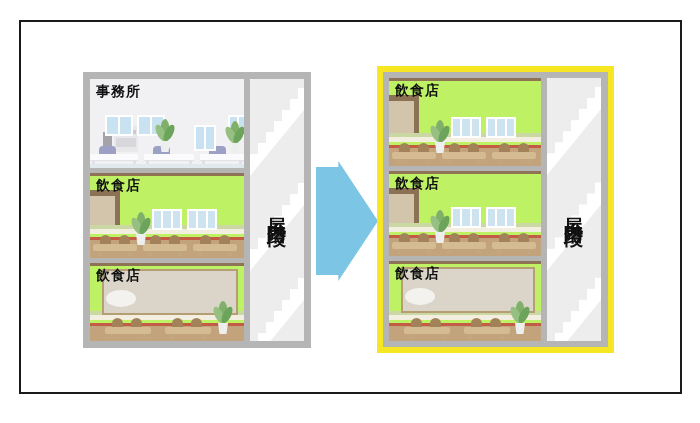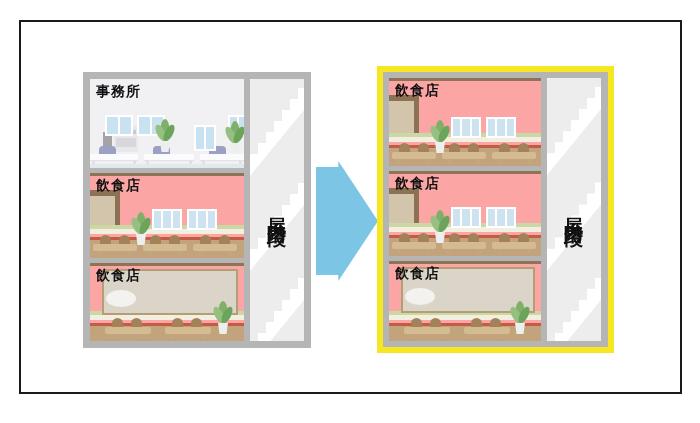--- a/index.html
+++ b/index.html
@@ -10,21 +10,21 @@
 
   
   .building{position:absolute;background:#B5B5B5;display:flex;box-sizing:border-box}
   .b-left{left:62px;top:50px;width:228px;height:276px;padding:7px}
   .b-right{left:356px;top:44px;width:237px;height:287px;padding:6px;border:6px solid #F7E723}
   .rooms{display:flex;flex-direction:column;gap:5px}
   .b-left .rooms{width:154px}
   .b-right .rooms{width:152px}
   .floor{position:relative;overflow:hidden}
   .f-office{background:#F1F1F4}
-  .f-rest{background:#fca5a5}
+  .f-rest{background:#bef264}
   .floor-label{position:absolute;left:6px;top:4px;font-size:14px;font-weight:700;color:#111;
                letter-spacing:1px;z-index:6;white-space:nowrap}
   .ceil{position:absolute;left:0;right:0;top:0;height:3px;background:#8F7355}
 
   
   .lower{position:absolute;left:0;right:0;bottom:0;height:18px;background:#C2A37C}
   .sg{position:absolute;left:0;right:0;bottom:29px;height:4px;background:#CCD8A4}
   .sc{position:absolute;left:0;right:0;bottom:24px;height:5px;background:#F2EEE0}
   .sr{position:absolute;left:0;right:0;bottom:18px;height:3px;background:#C25C45}
   .lowerB{position:absolute;left:0;right:0;bottom:0;height:15px;background:#C2A37C}

